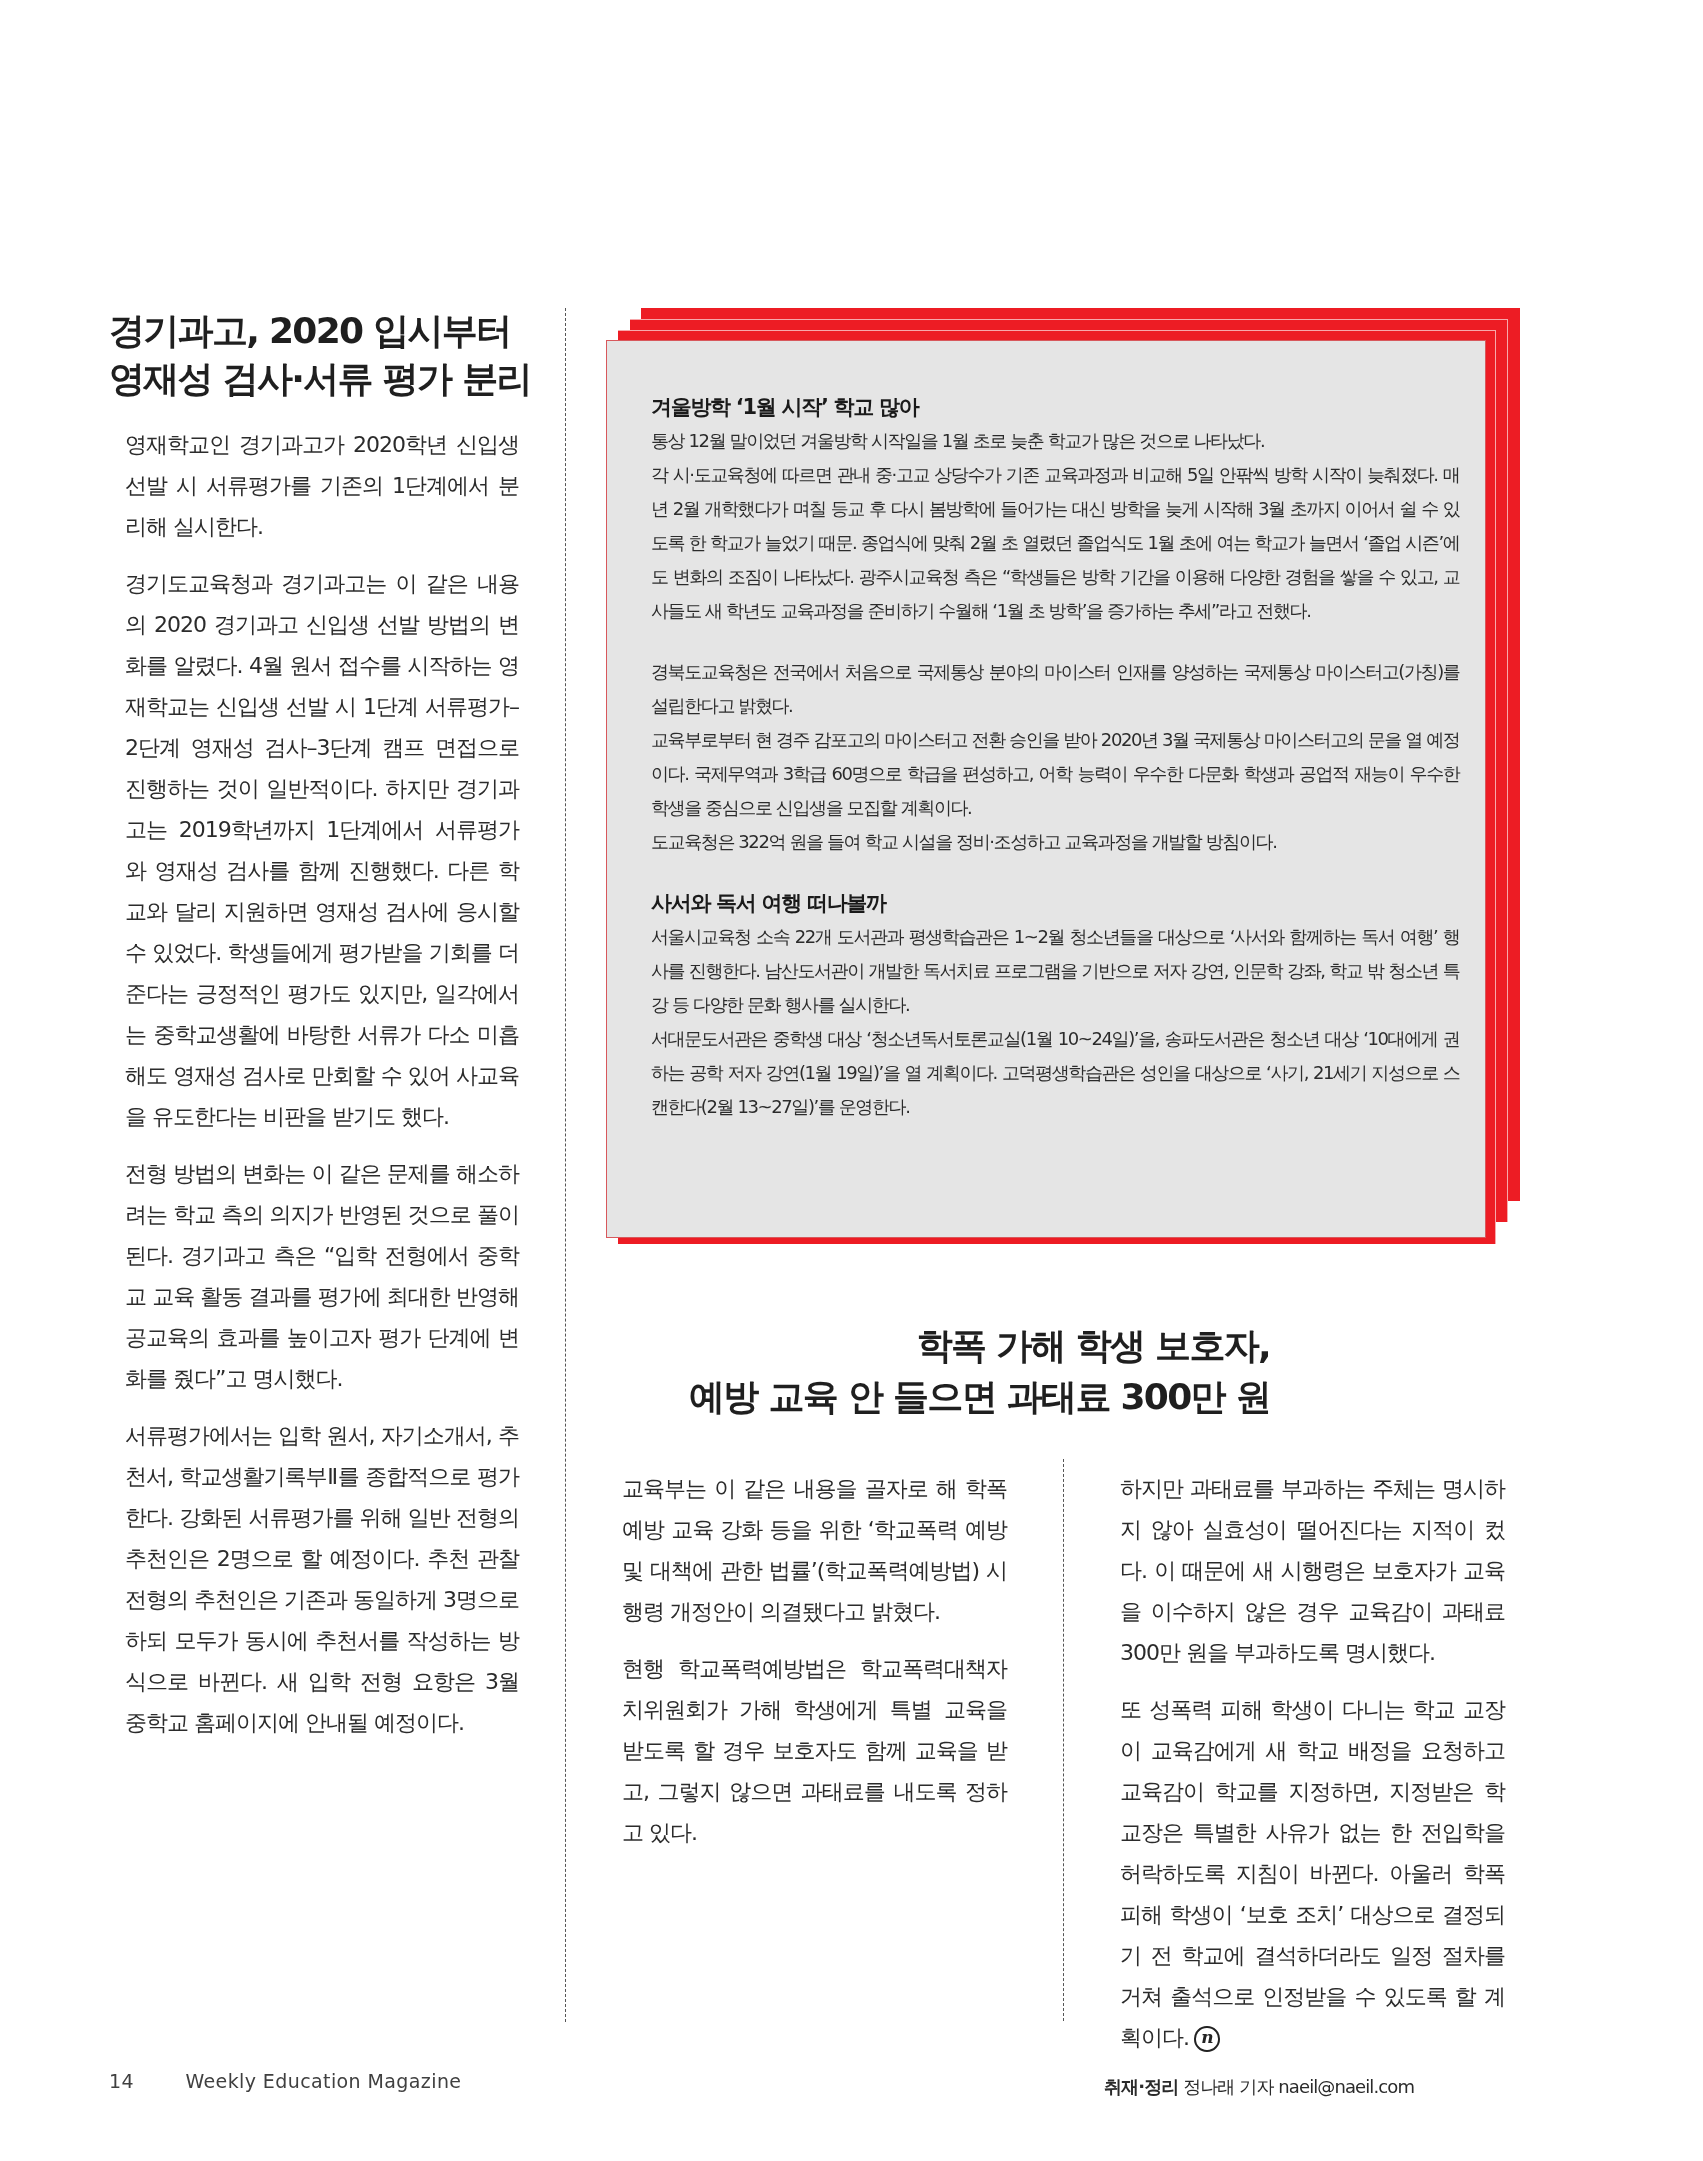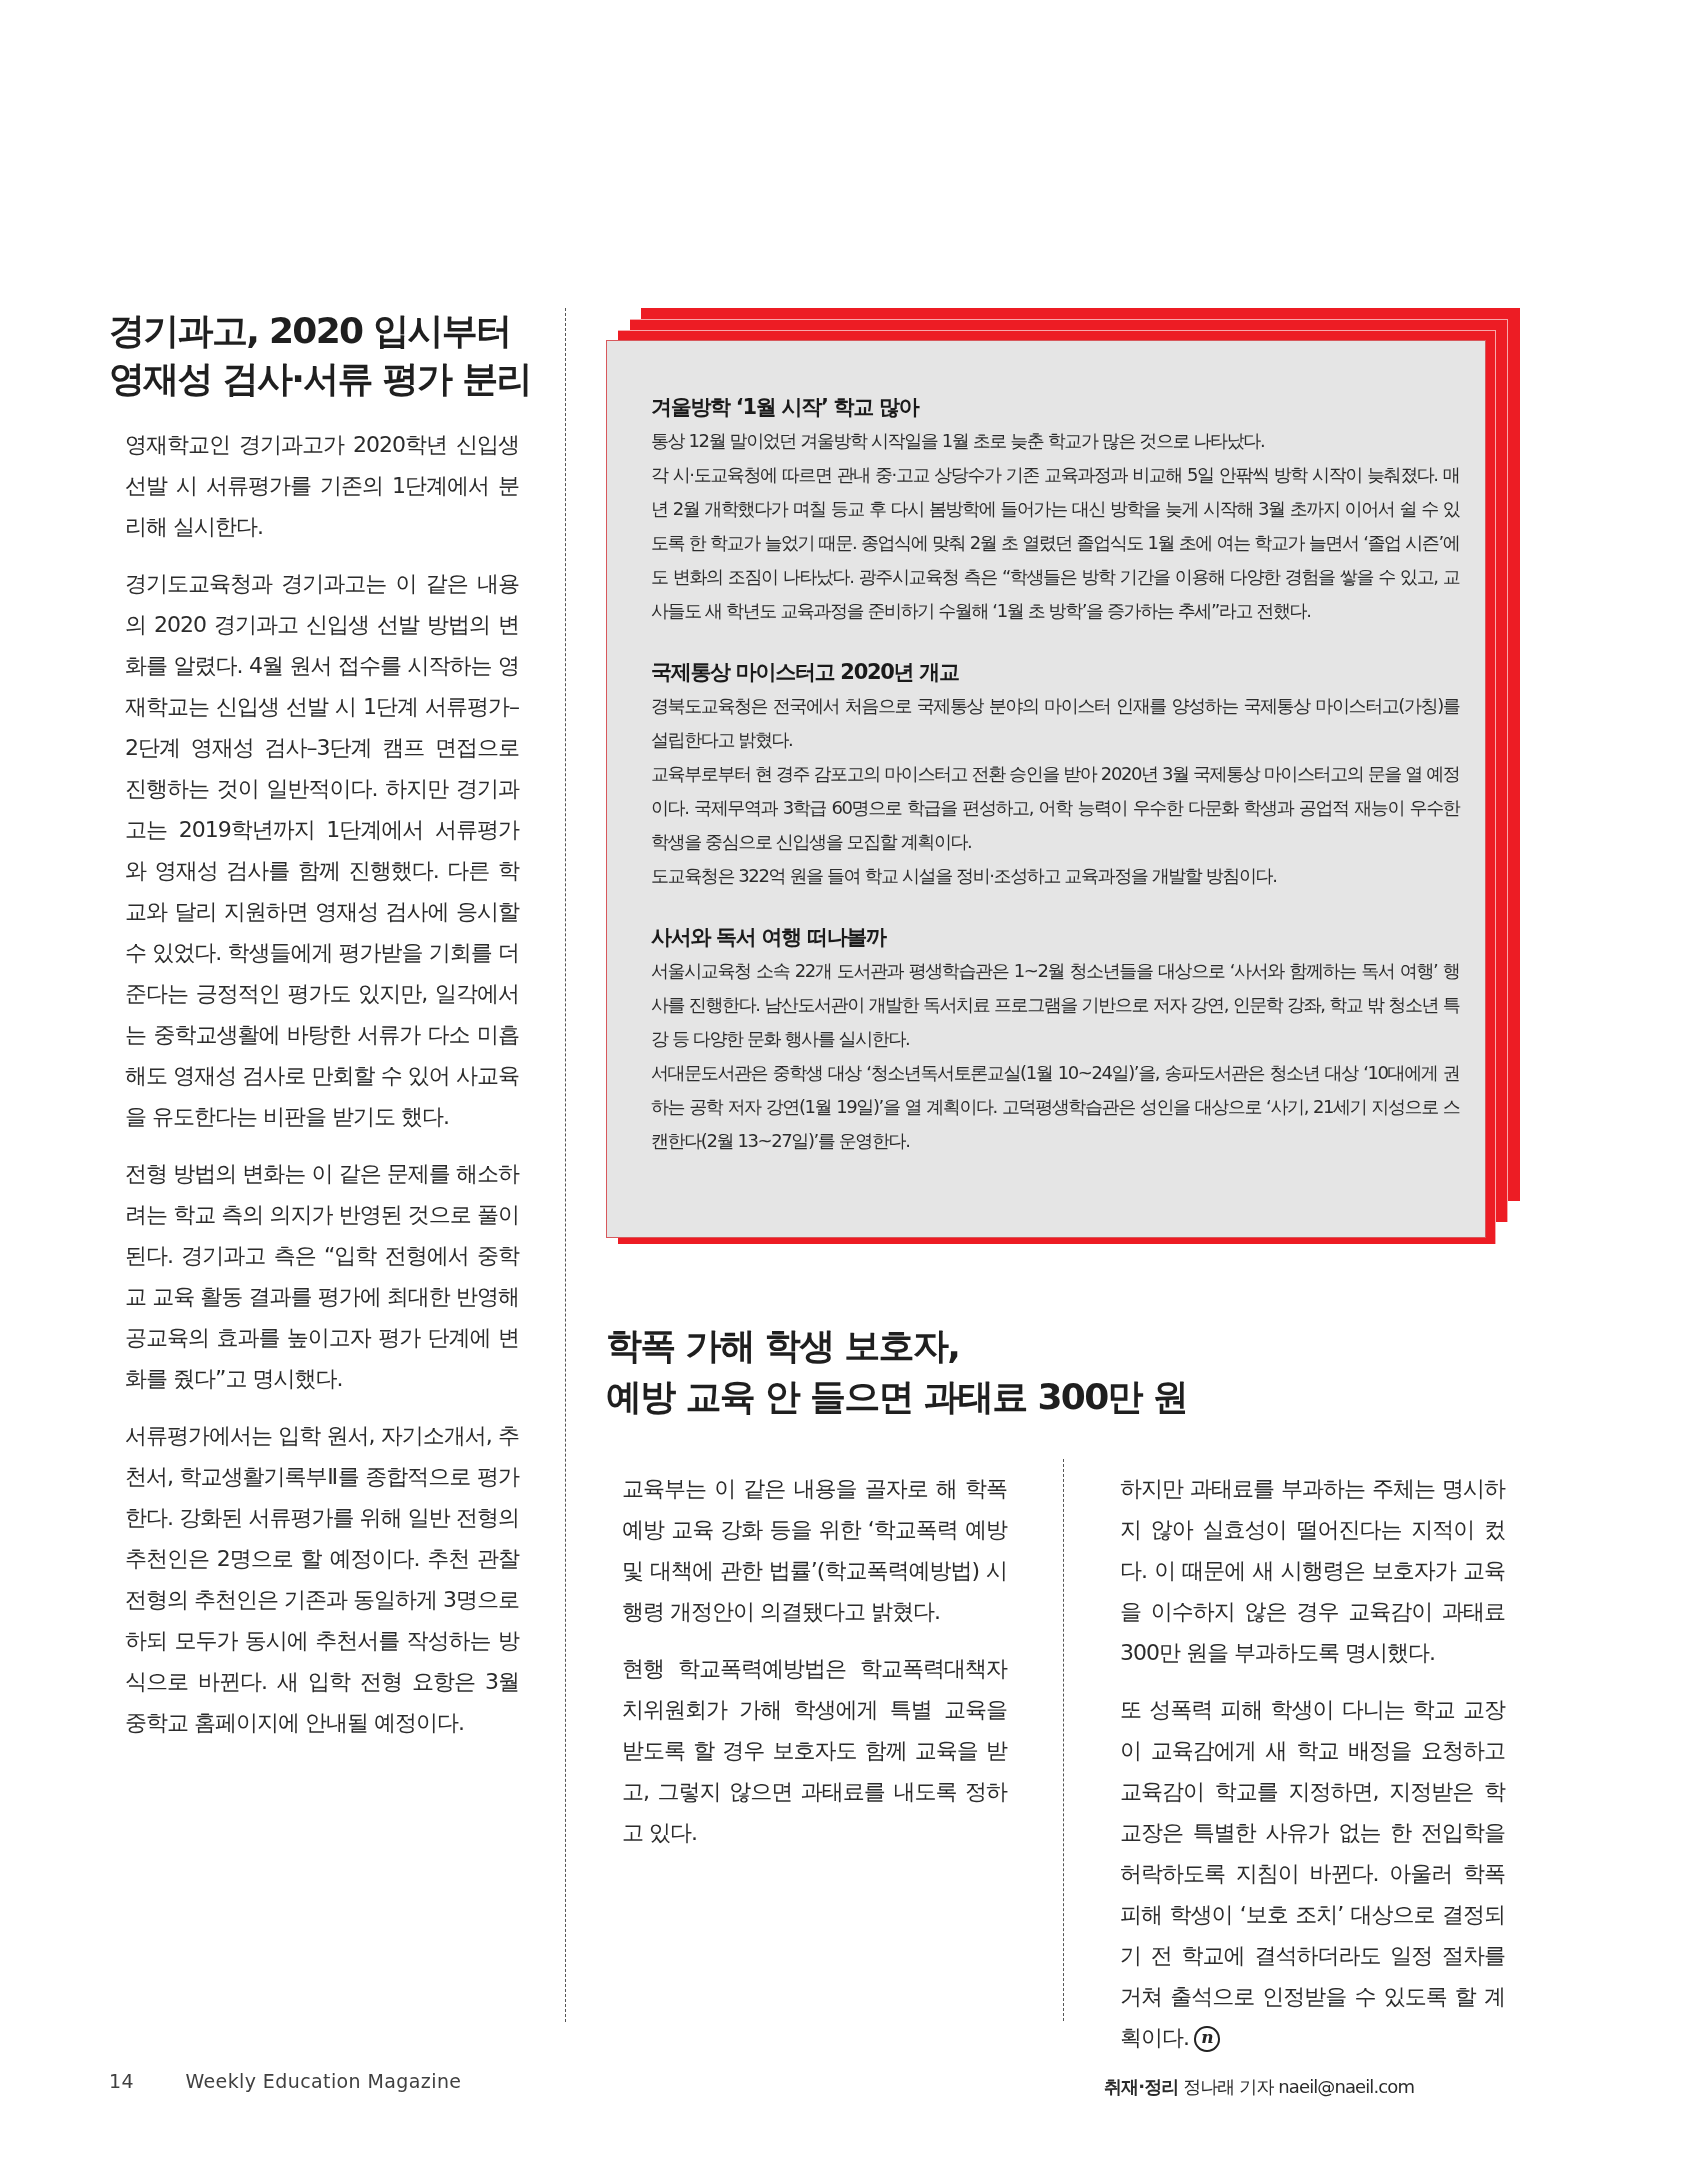--- a/index.html
+++ b/index.html
@@ -71,20 +71,21 @@
     .box-text p { margin: 0; }
 
     
     #bottom-headline {
       left: 606px; top: 1320px; width: 664px;
       font-weight: bold;
       font-size: 36px;
       line-height: 51px;
       letter-spacing: -1.7px;
       color: #1f1f1f;
+      text-align: right;
     }
     #bottom-col-1 { left: 606px; top: 1452px; width: 417px; }
     #bottom-col-2 { left: 1104px; top: 1452px; width: 417px; }
 
     .byline {
       margin-top: 12px;
       font-size: 18px;
       line-height: 25.6px;
       letter-spacing: -0.9px;
       color: #2a2a2a;
@@ -134,21 +135,20 @@
 
 <section id="news-box" class="abs">
   <div class="box-section">
     <h2 class="box-title">겨울방학 ‘1월 시작’ 학교 많아</h2>
     <div class="box-text">
       <p>통상 12월 말이었던 겨울방학 시작일을 1월 초로 늦춘 학교가 많은 것으로 나타났다.</p>
       <p>각 시·도교육청에 따르면 관내 중·고교 상당수가 기존 교육과정과 비교해 5일 안팎씩 방학 시작이 늦춰졌다. 매년 2월 개학했다가 며칠 등교 후 다시 봄방학에 들어가는 대신 방학을 늦게 시작해 3월 초까지 이어서 쉴 수 있도록 한 학교가 늘었기 때문. 종업식에 맞춰 2월 초 열렸던 졸업식도 1월 초에 여는 학교가 늘면서 ‘졸업 시즌’에도 변화의 조짐이 나타났다. 광주시교육청 측은 “학생들은 방학 기간을 이용해 다양한 경험을 쌓을 수 있고, 교사들도 새 학년도 교육과정을 준비하기 수월해 ‘1월 초 방학’을 증가하는 추세”라고 전했다.</p>
     </div>
   </div>
   <div class="box-section">
-    <h2 class="box-title">국제통상 마이스터고 2020년 개교</h2>
     <div class="box-text">
       <p>경북도교육청은 전국에서 처음으로 국제통상 분야의 마이스터 인재를 양성하는 국제통상 마이스터고(가칭)를 설립한다고 밝혔다.</p>
       <p>교육부로부터 현 경주 감포고의 마이스터고 전환 승인을 받아 2020년 3월 국제통상 마이스터고의 문을 열 예정이다. 국제무역과 3학급 60명으로 학급을 편성하고, 어학 능력이 우수한 다문화 학생과 공업적 재능이 우수한 학생을 중심으로 신입생을 모집할 계획이다.</p>
       <p>도교육청은 322억 원을 들여 학교 시설을 정비·조성하고 교육과정을 개발할 방침이다.</p>
     </div>
   </div>
   <div class="box-section">
     <h2 class="box-title">사서와 독서 여행 떠나볼까</h2>
     <div class="box-text">
       <p>서울시교육청 소속 22개 도서관과 평생학습관은 1~2월 청소년들을 대상으로 ‘사서와 함께하는 독서 여행’ 행사를 진행한다. 남산도서관이 개발한 독서치료 프로그램을 기반으로 저자 강연, 인문학 강좌, 학교 밖 청소년 특강 등 다양한 문화 행사를 실시한다.</p>

